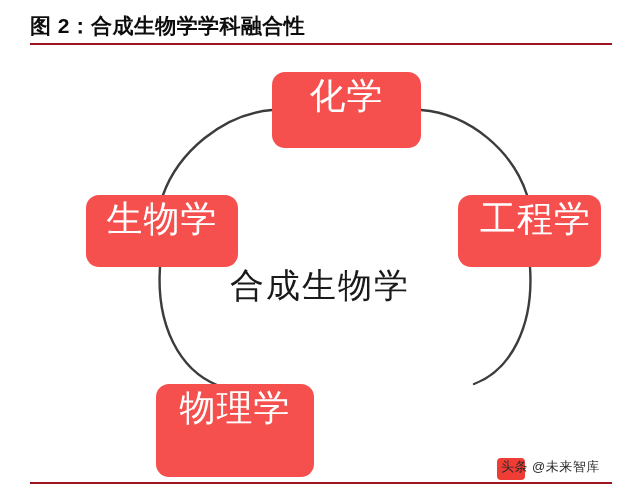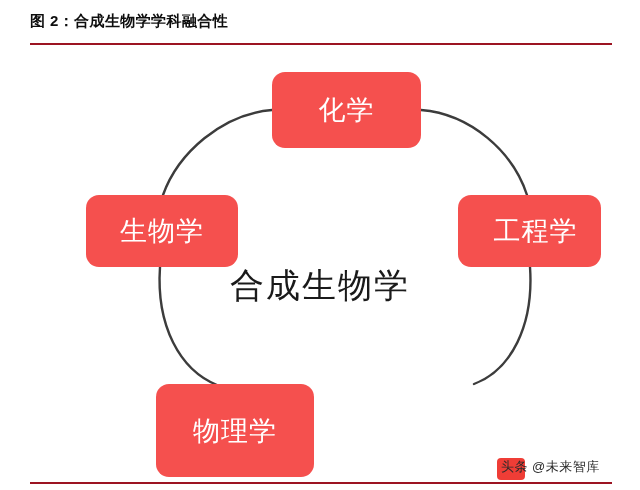--- a/index.html
+++ b/index.html
@@ -20,21 +20,21 @@
     position: absolute;
     left: 0;
     top: 0;
     width: 640px;
     height: 48px;
   }
   #figure-title {
     position: absolute;
     left: 30px;
     top: 12px;
-    font-size: 15px;
+    font-size: 21px;
     font-weight: 700;
     color: #0d0d0d;
     letter-spacing: 0.4px;
     white-space: nowrap;
   }
   #title-rule {
     position: absolute;
     left: 30px;
     top: 43px;
     width: 582px;
@@ -67,24 +67,24 @@
     width: 640px;
     height: 432px;
   }
 
   
   .node {
     position: absolute;
     background: #f5504e;
     border-radius: 13px;
     display: flex;
-    align-items: center;
+    align-items: flex-start;
     justify-content: center;
     color: #ffffff;
-    font-size: 27px;
+    font-size: 36px;
     font-weight: 400;
     letter-spacing: 1px;
     box-sizing: border-box;
     z-index: 3;
   }
   #node-chemistry {
     left: 272px;
     top: 24px;
     width: 149px;
     height: 76px;

